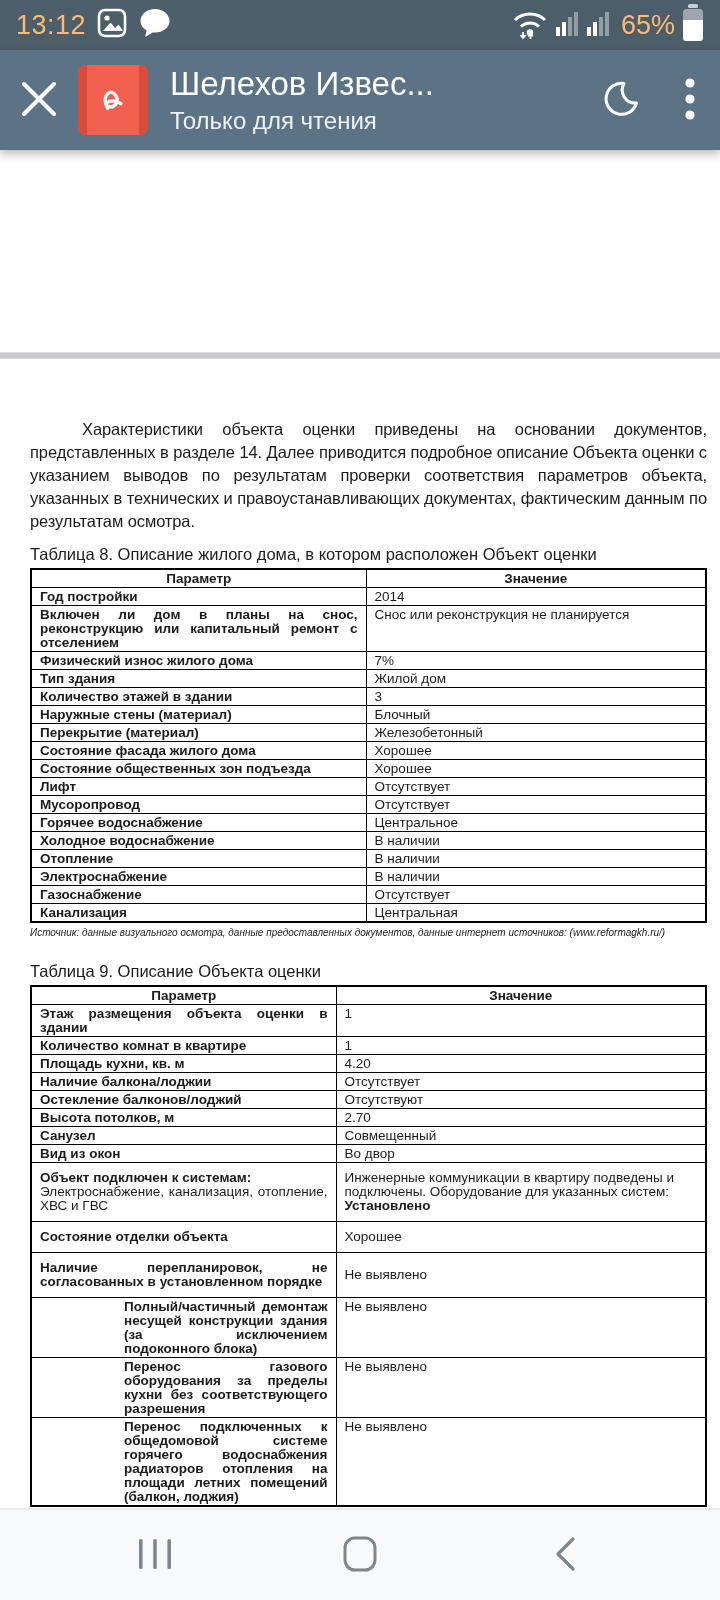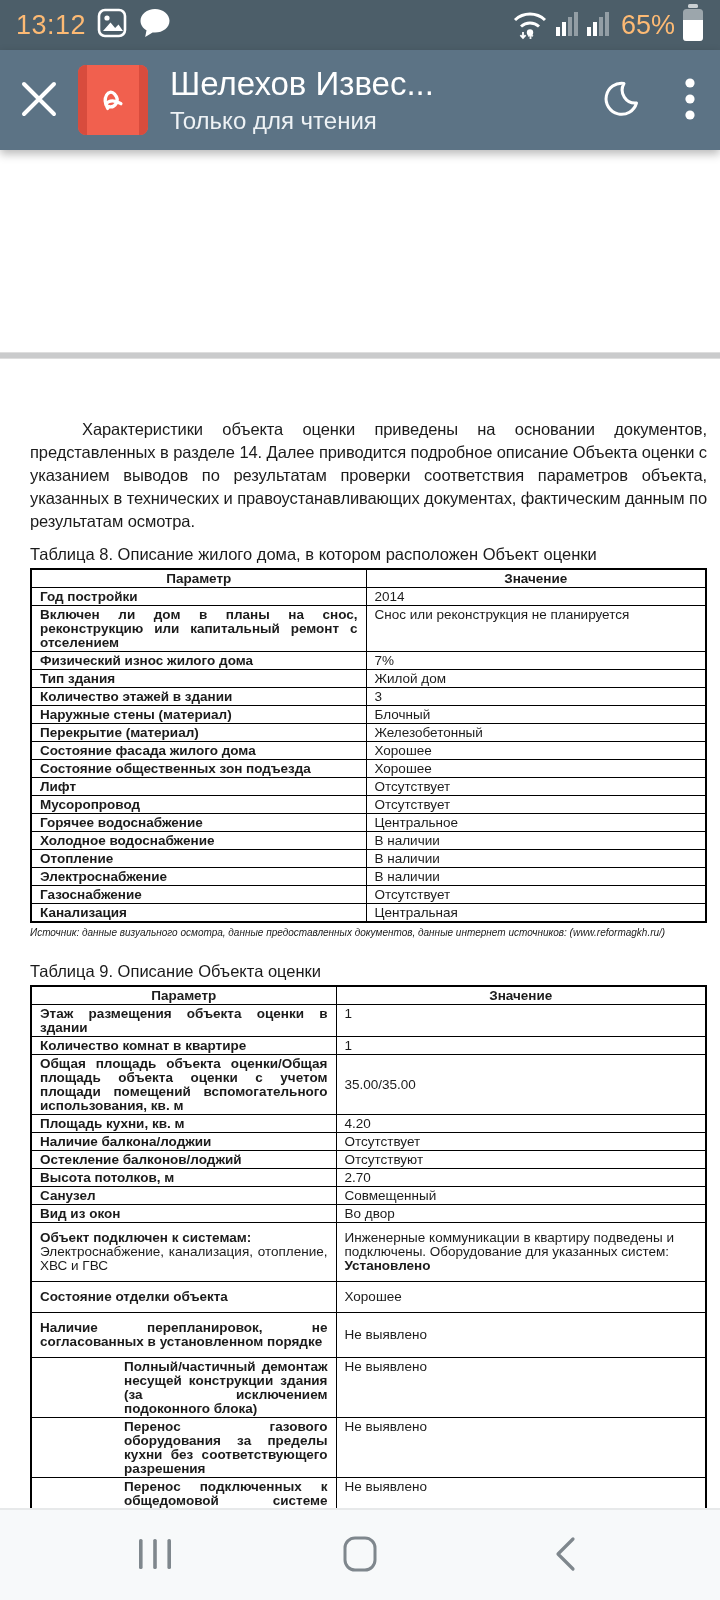--- a/index.html
+++ b/index.html
@@ -252,24 +252,20 @@
         <tbody>
             <tr>
               <td class="p">Этаж размещения объекта оценки в здании</td>
               <td class="v">1</td>
             </tr>
             <tr>
               <td class="p">Количество комнат в квартире</td>
               <td class="v">1</td>
             </tr>
             <tr>
-              <td class="p">Общая площадь объекта оценки/Общая площадь объекта оценки с учетом площади помещений вспомогательного использования, кв. м</td>
-              <td class="v vmid">35.00/35.00</td>
-            </tr>
-            <tr>
               <td class="p">Площадь кухни, кв. м</td>
               <td class="v">4.20</td>
             </tr>
             <tr>
               <td class="p">Наличие балкона/лоджии</td>
               <td class="v">Отсутствует</td>
             </tr>
             <tr>
               <td class="p">Остекление балконов/лоджий</td>
               <td class="v">Отсутствуют</td>

